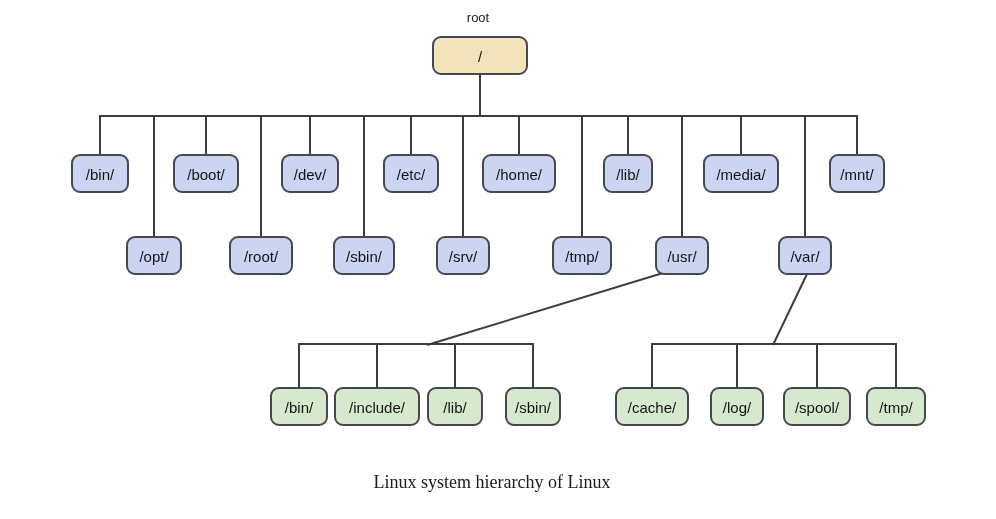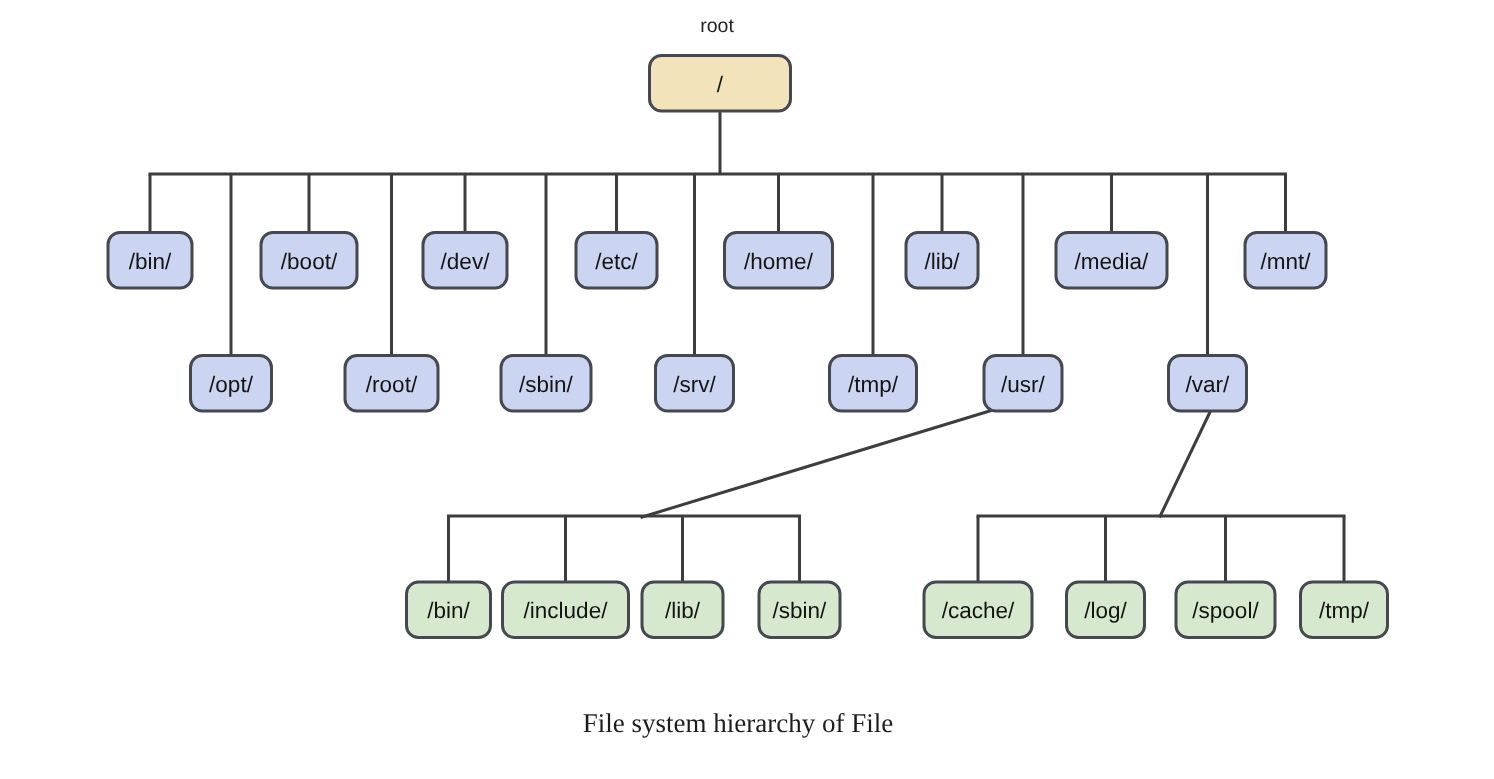--- a/index.html
+++ b/index.html
@@ -136,14 +136,14 @@
       </g>
       <g>
         <rect x="784" y="388" width="66" height="37" rx="8" ry="8" fill="#d6e9ce" stroke="#45484e" stroke-width="2"></rect>
         <text x="817" y="407.5" text-anchor="middle" dominant-baseline="central" class="node-label">/spool/</text>
       </g>
       <g>
         <rect x="867" y="388" width="58" height="37" rx="8" ry="8" fill="#d6e9ce" stroke="#45484e" stroke-width="2"></rect>
         <text x="896" y="407.5" text-anchor="middle" dominant-baseline="central" class="node-label">/tmp/</text>
       </g>
     </svg>
-  <div class="caption">File system hierarchy of File</div>
+  <div class="caption">Linux system hierarchy of Linux</div>
 </div>
 
 </body></html>

